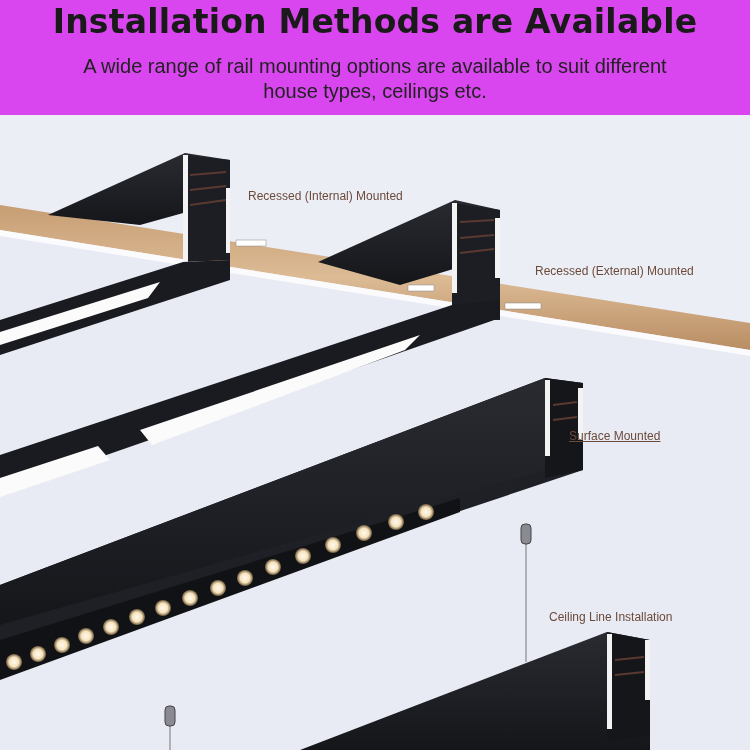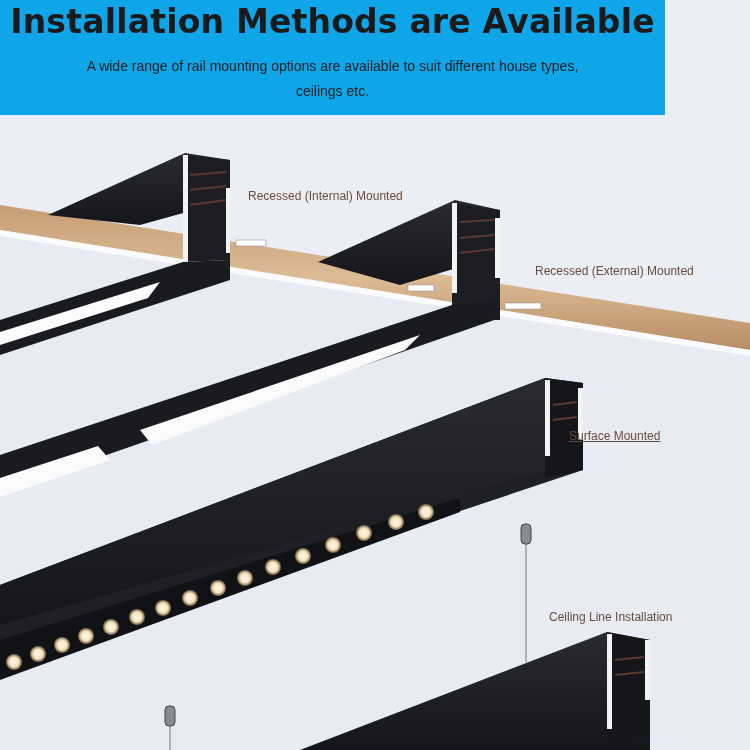--- a/index.html
+++ b/index.html
@@ -1,29 +1,29 @@
 <!DOCTYPE html>
 <html><head>
 <meta charset="utf-8">
 <style>
   html, body { margin: 0; padding: 0; }
   body {
     width: 750px; height: 750px; overflow: hidden; position: relative;
     background: #eef0f7;
     font-family: "Liberation Sans", "DejaVu Sans", sans-serif;
   }
-  .header { position: absolute; left: 0; top: 0; width: 665px; height: 115px; background: #0ea5e9; z-index: 5; }
+  .header { position: absolute; left: 0; top: 0; width: 750px; height: 115px; background: #d946ef; z-index: 5; }
   .title {
     position: absolute; left: 0; right: 0; top: 2px; text-align: center;
     font-family: "DejaVu Sans", "Liberation Sans", sans-serif;
     font-weight: bold; font-size: 33px; color: #1a1a1a; letter-spacing: 0.2px;
   }
   .subtitle {
     position: absolute; left: 80px; right: 80px; top: 54px; text-align: center;
-    font-size: 14px; line-height: 25px; color: #222;
+    font-size: 20px; line-height: 25px; color: #222;
   }
   .scene { position: absolute; left: 0; top: 0; width: 750px; height: 750px; }
   .label {
     position: absolute; font-size: 12px; color: #6b4a3a; line-height: 24px;
     white-space: nowrap; z-index: 6;
   }
   .label.l1 { left: 248px; top: 184px; white-space: normal; width: 160px; }
   .label.l2 { left: 507px; top: 259px; margin-left: 28px; }
   .label.l3 { left: 569px; top: 424px; text-decoration: underline; }
   .label.l4 { left: 549px; top: 605px; }

